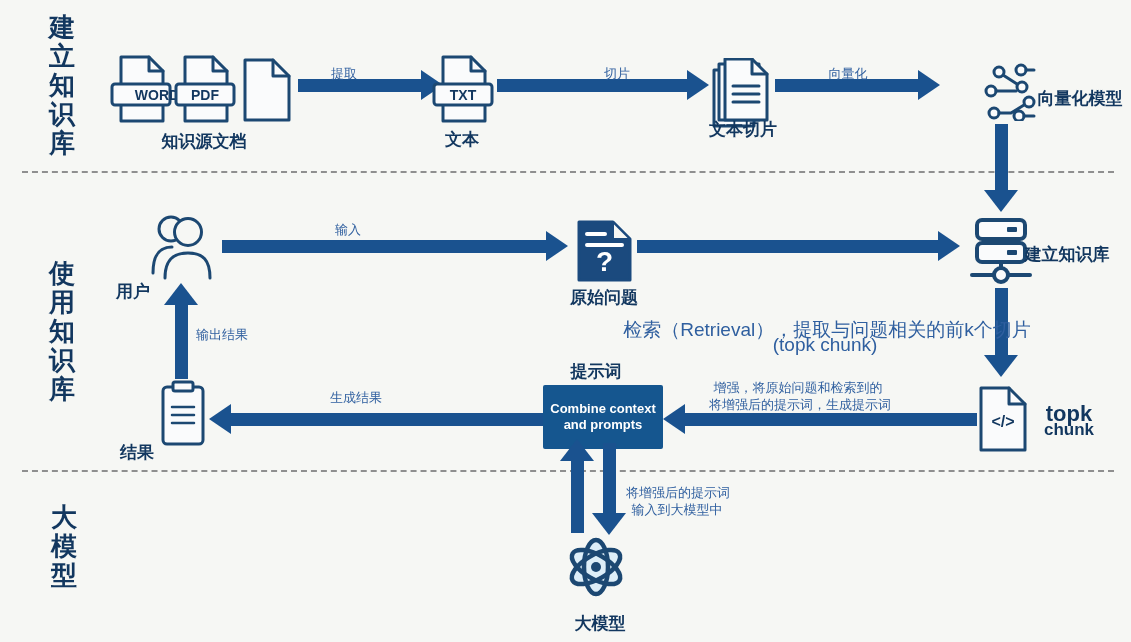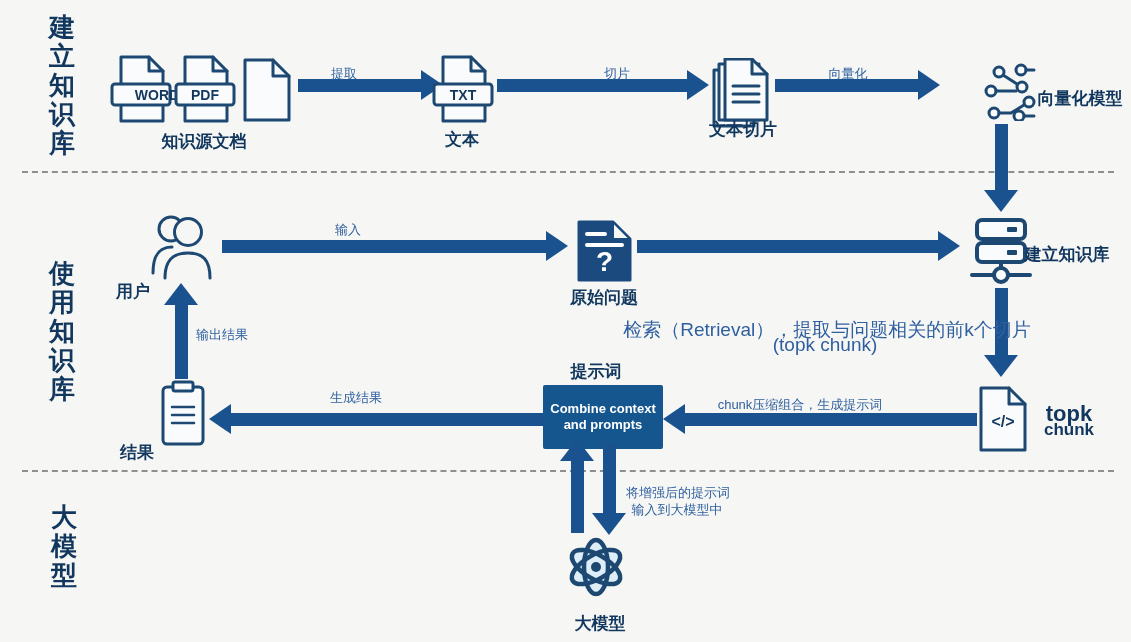--- a/index.html
+++ b/index.html
@@ -155,21 +155,22 @@
   <svg class="icon" style="left:978px;top:386px" width="50" height="66" viewBox="0 0 50 66">
     <path class="st f" d="M3 2 H31 L47 18 V64 H3 Z"></path>
     <path class="st" d="M31 2 V18 H47"></path>
   </svg>
   <span class="cglyph" style="left:978px;top:413px;width:50px;font-size:16px">&lt;/&gt;</span>
   <span class="ilabel" style="left:1069px;top:401px;font-size:22px">topk</span>
   <span class="ilabel" style="left:1069px;top:420px;font-size:17px">chunk</span>
 
   <div class="hbar" style="left:685px;top:413px;width:292px;height:13px"></div>
   <div class="ah ah-l" style="left:663px;top:404px"></div>
-  <span class="alabel" style="left:800px;top:396px">chunk压缩组合，生成提示词</span>
+  <span class="alabel" style="left:798px;top:379px">增强，将原始问题和检索到的</span>
+  <span class="alabel" style="left:800px;top:396px">将增强后的提示词，生成提示词</span>
 
   <span class="ilabel" style="left:596px;top:360px">提示词</span>
   <div class="pbox">
       <span>Combine context and prompts</span>
     </div>
 
   <div class="hbar" style="left:231px;top:413px;width:312px;height:13px"></div>
   <div class="ah ah-l" style="left:209px;top:404px"></div>
   <span class="alabel" style="left:356px;top:389px">生成结果</span>
 

